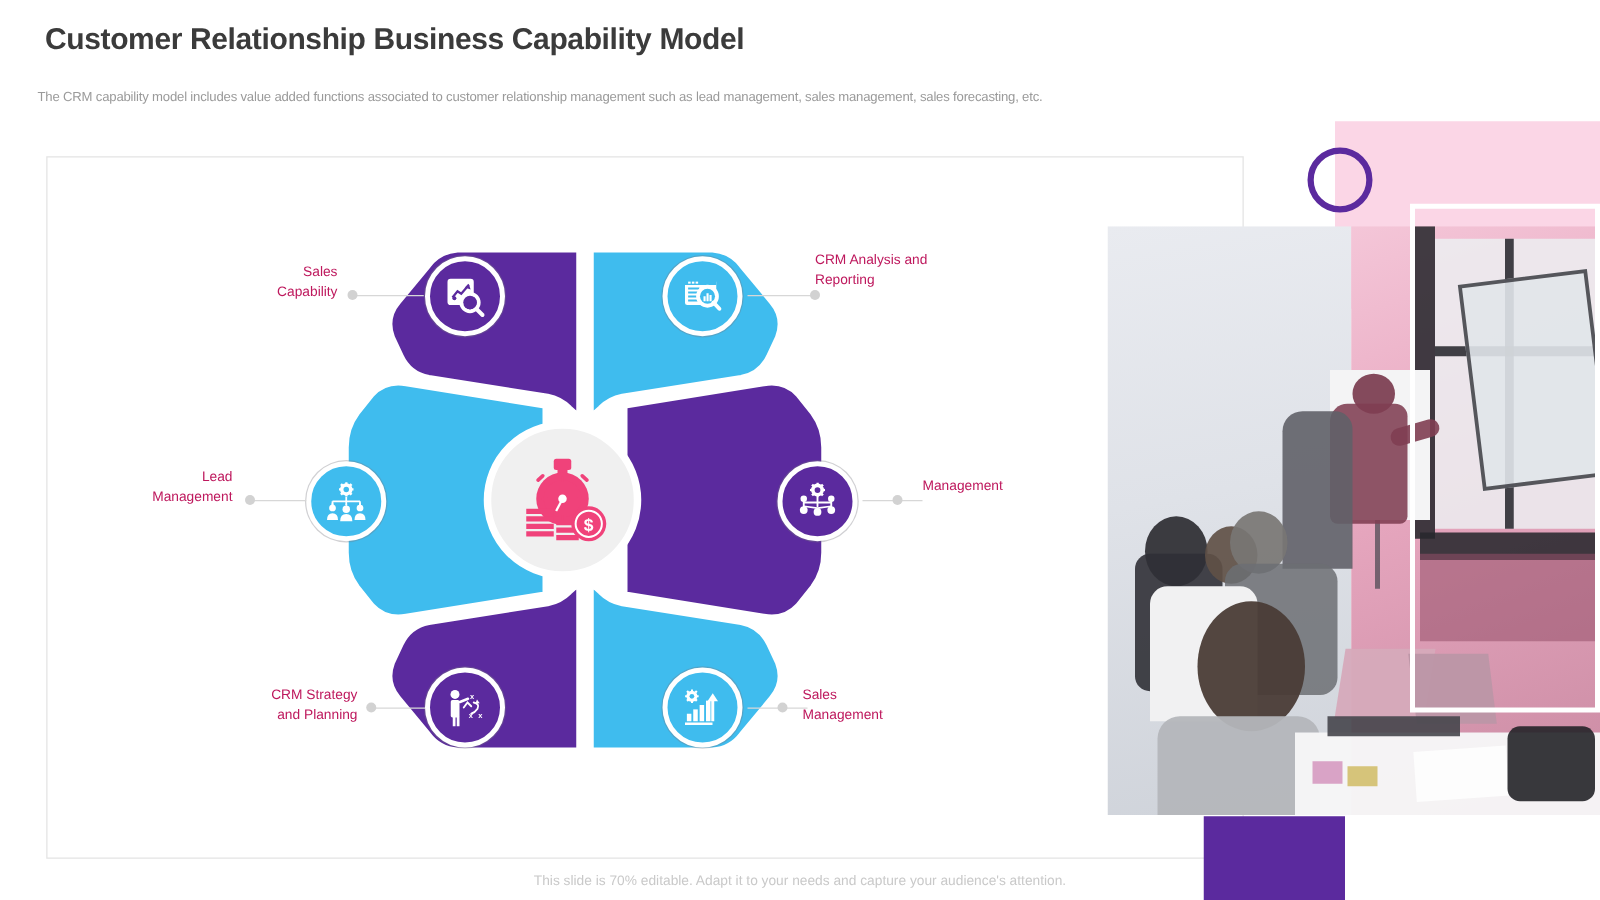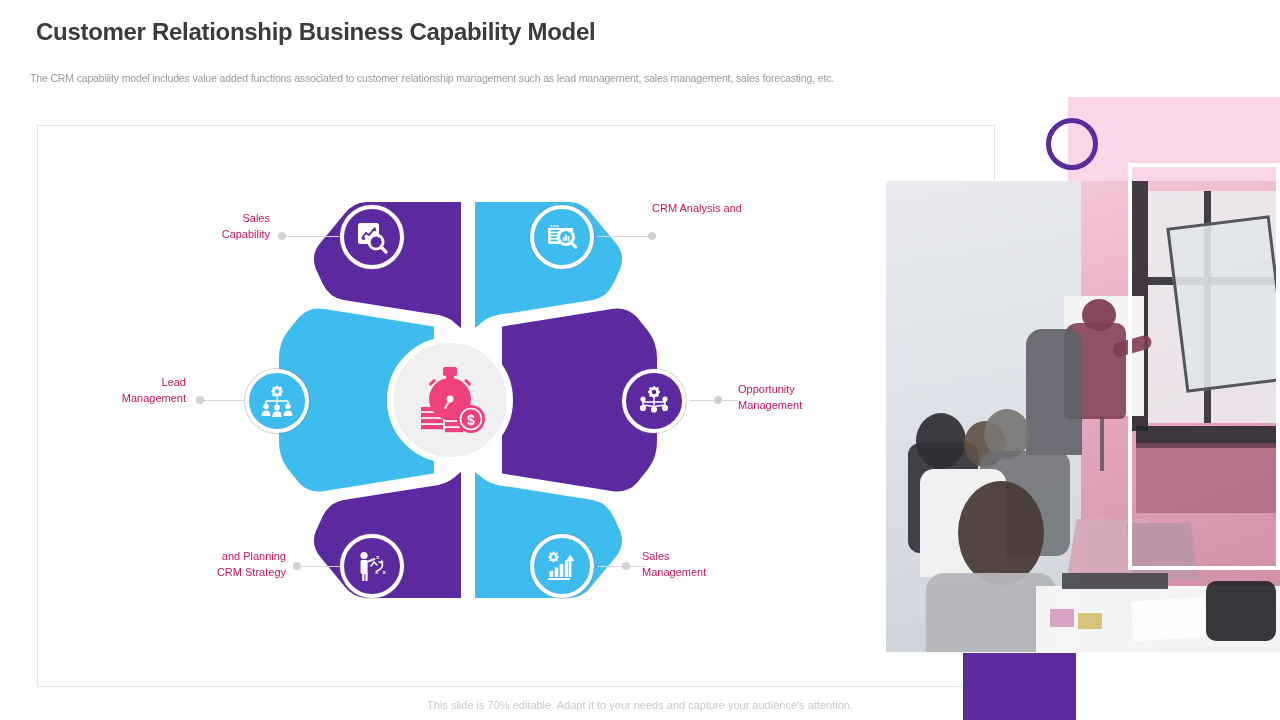--- a/index.html
+++ b/index.html
@@ -230,20 +230,21 @@
       <rect x="17.8" y="17" width="1.7" height="4" fill="#ffffff"></rect>
       <rect x="20.2" y="14.6" width="1.7" height="6.4" fill="#ffffff"></rect>
       <rect x="22.6" y="16" width="1.7" height="5" fill="#ffffff"></rect>
       <line x1="25.8" y1="22" x2="30.5" y2="27" stroke="#ffffff" stroke-width="3.2" stroke-linecap="round"></line>
     </svg>
   </div>
   <div class="conn" style="left:598px;top:236px;width:54px;"></div>
   <div class="conn-dot" style="left:648px;top:232px;"></div>
   <div class="lbl l" style="left:652px;top:201px;width:230px;">
     <div>CRM Analysis and</div>
+    <div>Reporting</div>
   </div>
 
   <div class="node blue" style="left:245px;top:369px;">
     <svg width="34" height="34" viewBox="0 0 34 34">
       <g fill="#ffffff">
         <circle cx="17" cy="7.5" r="5"></circle>
         <rect x="16.2" y="1.8" width="1.8" height="2.2"></rect>
           <rect x="16.2" y="11" width="1.8" height="2.2"></rect>
         <rect x="11.2" y="6.6" width="2.2" height="1.8"></rect>
           <rect x="20.6" y="6.6" width="2.2" height="1.8"></rect>
@@ -294,21 +295,20 @@
       <circle cx="28" cy="15" r="2.6" fill="#ffffff"></circle>
       <circle cx="6" cy="24" r="3.1" fill="#ffffff"></circle>
       <circle cx="17" cy="25.5" r="3.1" fill="#ffffff"></circle>
       <circle cx="28" cy="24" r="3.1" fill="#ffffff"></circle>
       <path d="M 6 21 L 17 22.5 M 28 21 L 17 22.5" stroke="#ffffff" stroke-width="1.4" fill="none"></path>
     </svg>
   </div>
   <div class="conn" style="left:690px;top:400px;width:48px;"></div>
   <div class="conn-dot" style="left:714px;top:396px;"></div>
   <div class="lbl l" style="left:738px;top:382px;width:220px;">
-    <div>Opportunity</div>
     <div>Management</div>
   </div>
 
   <div class="node purple" style="left:340px;top:534px;">
     <svg width="34" height="34" viewBox="0 0 34 34">
       <g fill="#ffffff">
         <circle cx="9" cy="6.5" r="3.6"></circle>
         <rect x="5.6" y="11" width="7" height="14" rx="1.4"></rect>
         <rect x="7.2" y="24" width="2.2" height="8"></rect>
         <rect x="10.4" y="24" width="2.2" height="8"></rect>
@@ -322,22 +322,22 @@
       <g fill="#ffffff" font-family="'Liberation Sans',sans-serif" font-size="6" font-weight="bold">
         <text x="21" y="10">x</text>
         <text x="27.5" y="25">x</text>
         <text x="20" y="25">x</text>
       </g>
     </svg>
   </div>
   <div class="conn" style="left:300px;top:566px;width:40px;"></div>
   <div class="conn-dot" style="left:293px;top:562px;"></div>
   <div class="lbl r" style="left:86px;top:549px;width:200px;">
+    <div>CRM Strategy</div>
     <div>and Planning</div>
-    <div>CRM Strategy</div>
   </div>
 
   <div class="node blue" style="left:530px;top:534px;">
     <svg width="34" height="34" viewBox="0 0 34 34">
       <g fill="#ffffff">
         <circle cx="8.5" cy="8" r="4.4"></circle>
         <rect x="7.8" y="2.6" width="1.6" height="2"></rect>
           <rect x="7.8" y="11.4" width="1.6" height="2"></rect>
         <rect x="3.1" y="7.2" width="2" height="1.6"></rect>
           <rect x="11.9" y="7.2" width="2" height="1.6"></rect>

